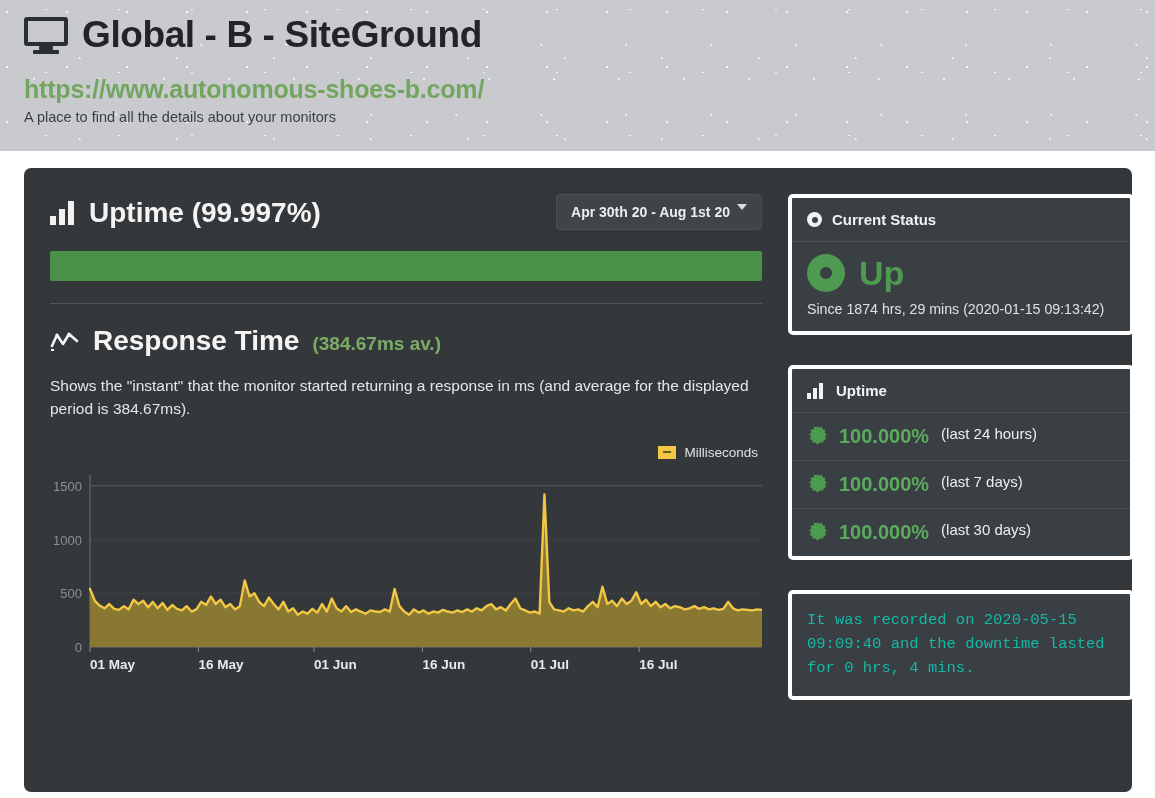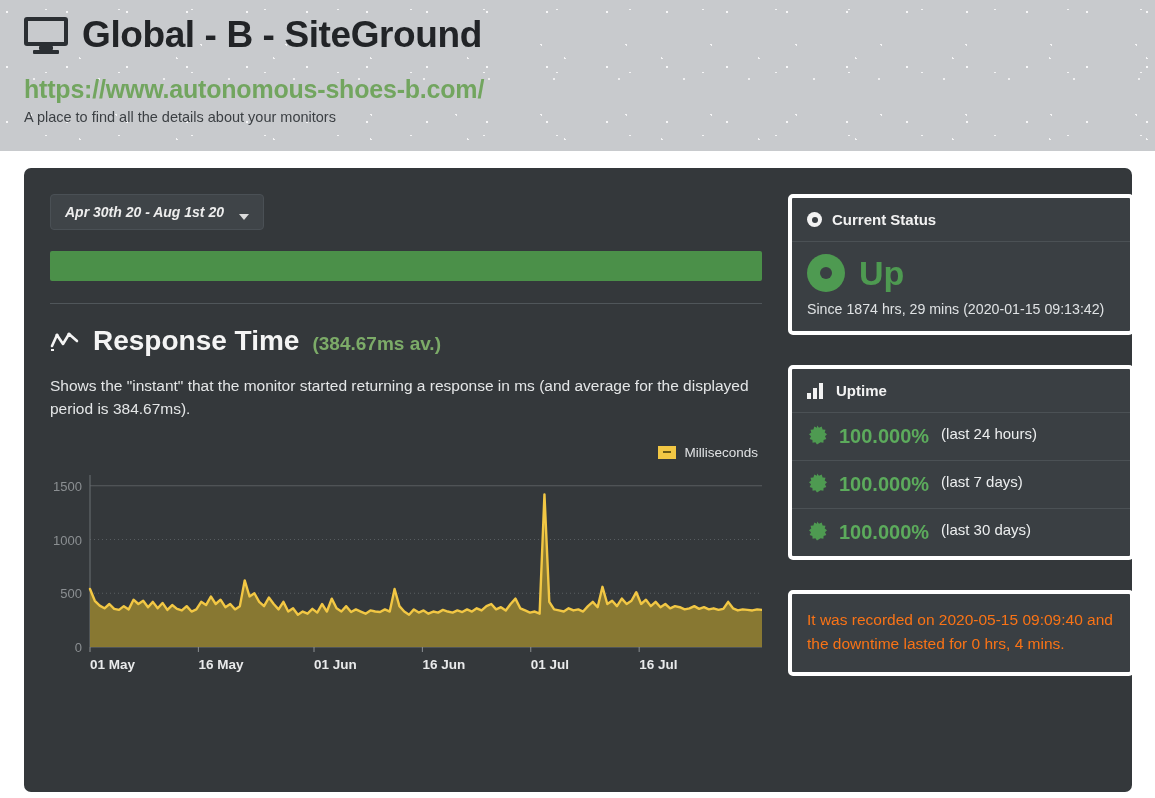--- a/index.html
+++ b/index.html
@@ -66,21 +66,21 @@
   .bars-icon i { position:absolute; bottom:0; background:#f2f2f2; display:block; }
   .bars-icon i:nth-child(1){ left:0; width:6px; height:9px; }
   .bars-icon i:nth-child(2){ left:9px; width:6px; height:16px; }
   .bars-icon i:nth-child(3){ left:18px; width:6px; height:24px; }
   .sec-h1 { font-size:28px; font-weight:bold; color:#f4f4f4; line-height:1; }
   .sec-sub { font-size:19px; font-weight:bold; color:#7cab68; }
 
   .daterange {
     background:#3f4448; color:#ededed; font-size:14px; font-weight:bold;
     padding:9px 14px; border-radius:4px; border:1px solid #4a5055;
-    display:flex; align-items:flex-end; gap:15px; cursor:pointer;font-style:italic;
+    display:flex; align-items:flex-start; gap:7px; cursor:pointer;
   }
   .caret {
     width:0; height:0; border-left:5px solid transparent; border-right:5px solid transparent;
     border-top:6px solid #dcdcdc;
   }
 
   .uptime-bar { margin-top:21px; height:30px; background:#4b9049; border-radius:2px; }
   .divider { margin-top:22px; height:1px; background:#50565a; }
 
   
@@ -133,21 +133,21 @@
 
   .uprow {
     padding:12px 15px; border-bottom:1px solid #4b5155;
     display:flex; align-items:flex-start; gap:12px;
   }
   .uprow:last-child { border-bottom:none; }
   .star-icon { width:20px; height:20px; flex:none; }
   .uprow-val { font-size:20px; font-weight:bold; color:#5cab5c; }
   .uprow-label { font-size:15px; color:#eceeef; }
 
-  .down-body { padding:14px 15px 16px; font-size:15.5px; color:#f97316; line-height:1.55; }
+  .down-body { padding:14px 15px 16px; font-size:15.5px; color:#14b8a6; line-height:1.55;font-family:Liberation Mono, monospace; }
 </style>
 </head>
 <body>
 
 <div class="page-header">
   <div class="title-row">
     <div class="monitor-icon">
       <div class="screen"></div>
       <div class="stand"></div>
       <div class="foot"></div>
@@ -157,20 +157,28 @@
   <a class="site-url" href="#">https://www.autonomous-shoes-b.com/</a>
   <div class="site-sub">A place to find all the details about your monitors</div>
 </div>
 
 <div class="panel">
   <div class="panel-inner">
 
     <div class="col-left">
 
       <div class="sec-head">
+        <div class="sec-title">
+          <span class="h-icon bars-icon">
+            <i></i>
+              <i></i>
+              <i></i>
+          </span>
+          <span class="sec-h1">Uptime (99.997%)</span>
+        </div>
         <div class="daterange">
           <span>Apr 30th 20 - Aug 1st 20</span>
           <span class="caret"></span>
         </div>
       </div>
 
       <div class="uptime-bar"></div>
       <div class="divider"></div>
 
       <div class="rt-block">

